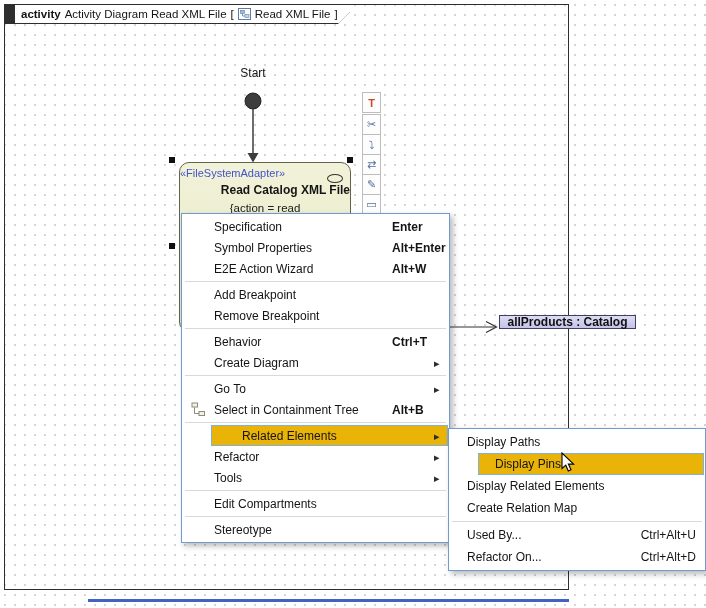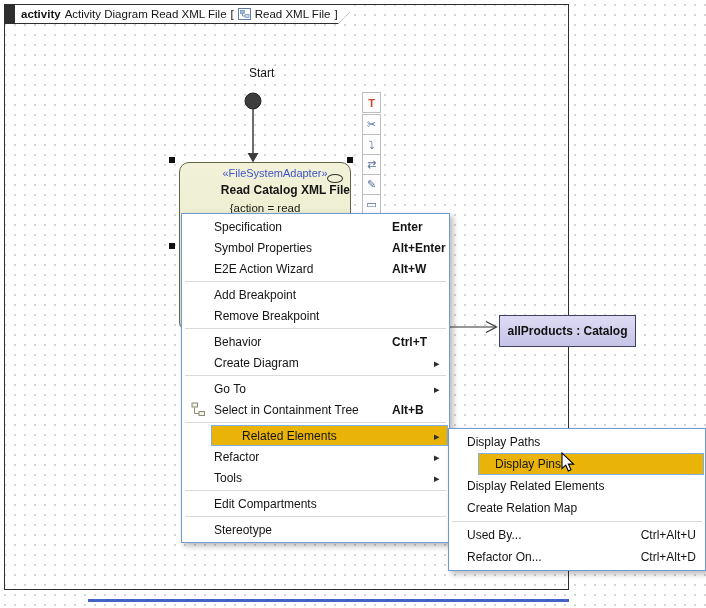--- a/index.html
+++ b/index.html
@@ -20,49 +20,49 @@
            background:#2e2e2e; z-index:2;
            clip-path:polygon(0 0,100% 0,100% 40%,calc(100% - 12px) 100%,0 100%); }
   .tab-inner { position:absolute; left:1px; top:1px; width:344px; height:18px;
            background:#ffffff; display:flex; align-items:center; gap:4px;
            padding:0 18px 0 6px; font-size:11.5px; white-space:nowrap;
            clip-path:polygon(0 0,100% 0,100% 36%,calc(100% - 11px) 100%,0 100%);margin-left:10px; }
   .kw { font-weight:bold; }
 
   
   .start-label { position:absolute; left:233px; top:66px; width:40px;
-           font-size:12px; z-index:2;margin-left:16px; }
+           text-align:center; font-size:12px; z-index:2; }
 
   .overlay { position:absolute; left:0; top:0; z-index:1; pointer-events:none; }
 
   
   .action-node { position:absolute; left:179px; top:162px; width:172px; height:170px;
            background:linear-gradient(180deg,#f2f2da 0%,#e6e6c0 100%);
            border:1px solid #63634a; border-radius:10px; z-index:2; overflow:hidden; }
-  .an-stereo { position:absolute; left:10px; top:4px; width:100%; text-align:center;
+  .an-stereo { position:absolute; left:0; top:4px; width:100%; 
            font-size:11px; color:#4053c8; }
   .an-name { position:absolute; left:0; top:20px; width:100%; text-align:right;
            font-size:12px; font-weight:bold; color:#151515; }
   .an-tags { position:absolute; left:0; top:39px; width:100%; text-align:center;
            font-size:11.5px; color:#20201a; }
   .an-oval { position:absolute; right:7px; top:11px; width:16px; height:9px;
            border:1.5px solid #34342a; border-radius:50%; background:transparent; }
 
   .handle { position:absolute; width:6px; height:6px; background:#101010; z-index:6; }
 
   
   .smart-toolbar { position:absolute; left:362px; top:93px; z-index:4;
            display:flex; flex-direction:column; }
   .stbtn { width:19px; height:21px; margin-top:-1px; background:#fdfdfd;
            border:1px solid #bdbdbd; display:flex; align-items:center;
            justify-content:center; font-size:11px; color:#56719c; }
   .stbtn:first-child { color:#c94a22; font-weight:bold; margin-bottom:2px; }
 
   
-  .object-node { position:absolute; left:499px; top:315px; width:137px; height:32px;
+  .object-node { position:absolute; left:499px; top:315px; width:137px; height:14px;
            background:linear-gradient(180deg,#dedcf3 0%,#c5c3e7 100%);
            border:1px solid #3f3f66; display:flex; align-items:center;
            justify-content:center; font-size:12px; font-weight:bold; color:#101010;
            z-index:2; }
 
   
   .menu-panel { position:absolute; background:#ffffff; border:1px solid #6f9bd2;
            box-shadow:3px 3px 6px rgba(0,0,0,0.28); padding:2px 1px; }
   .menu { left:181px; top:213px; width:269px; z-index:10;text-align:right; }
   .submenu { left:448px; top:428px; width:258px; z-index:20; }

